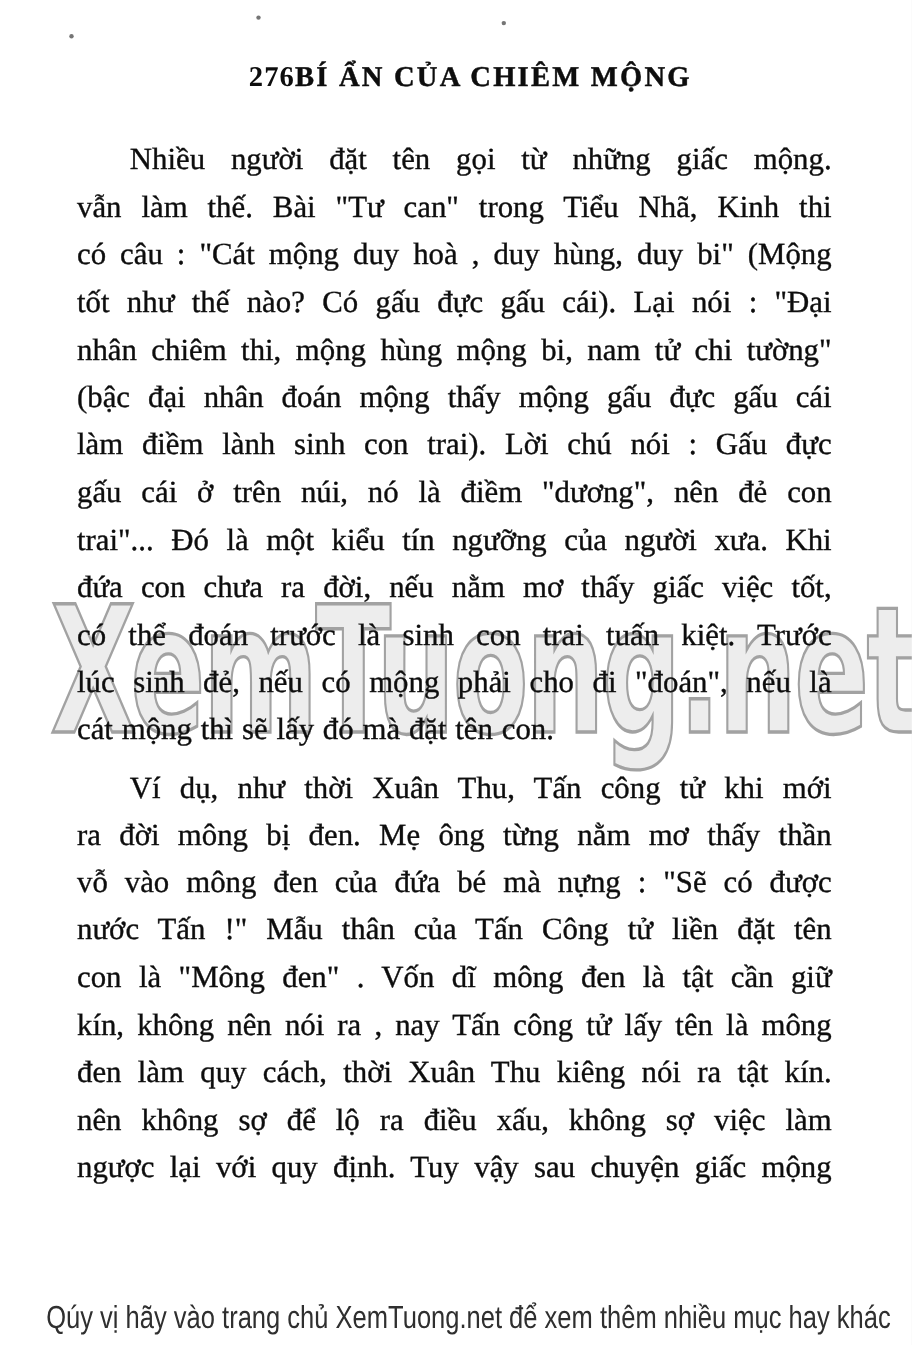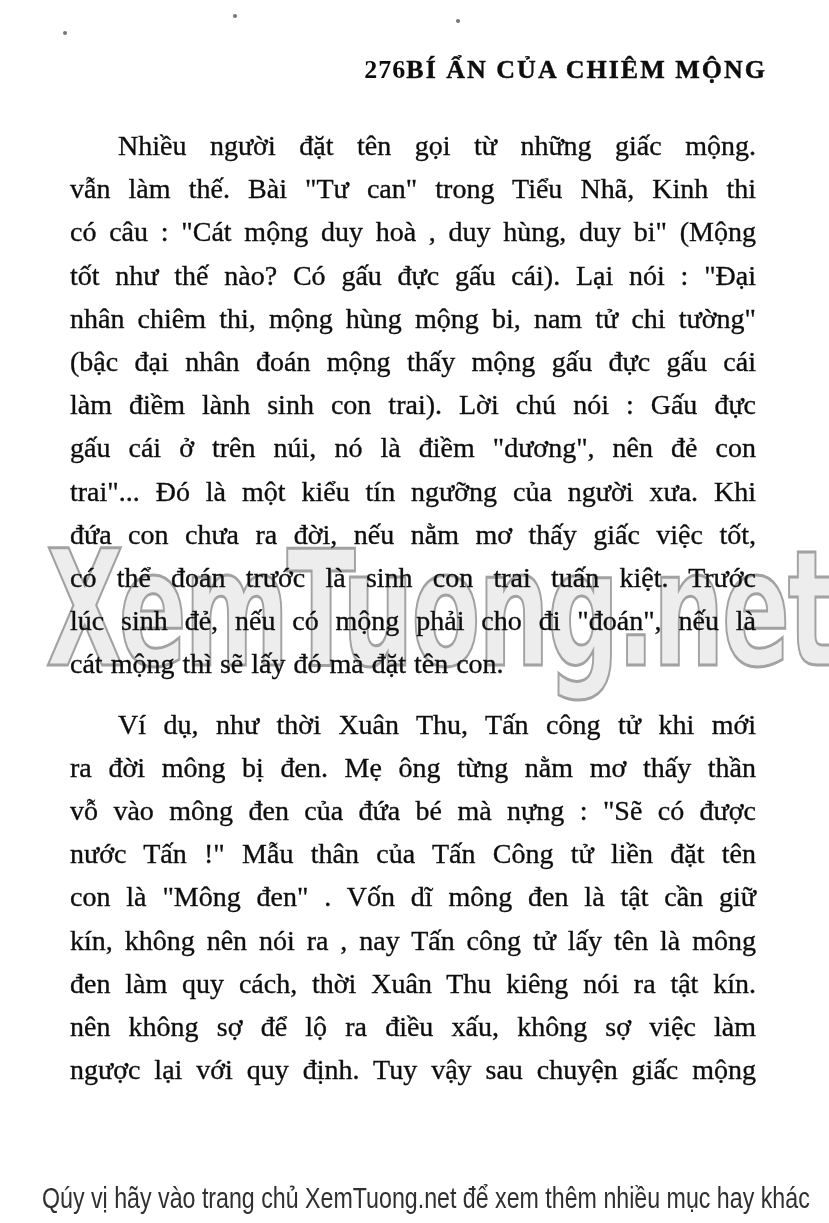--- a/index.html
+++ b/index.html
@@ -7,42 +7,42 @@
     position:relative;
     width:829px; height:1223px;
     margin:0 auto;
     background:#ffffff;
     overflow:hidden;
     font-family:"Liberation Serif", serif;
     color:#0d0d0d;
   }
   .header {
     position:absolute; top:55px; left:88px; right:62px;
-    display:flex; justify-content:flex-end; align-items:baseline;
+    display:flex; justify-content:center; align-items:baseline;
   }
   .page-num {
     font-size:26px; font-weight:bold; letter-spacing:1px;
   }
   .header-title {
     font-size:26px; font-weight:bold; letter-spacing:2px;
     -webkit-text-stroke:0.4px #111;
   }
   .body-text {
     position:absolute; top:124px; left:70px; width:686px;
     z-index:2;
   }
   .line {
     font-size:28px; line-height:43.2px;
     text-align:justify; text-align-last:justify;
     -webkit-text-stroke:0.35px #151515;
     word-spacing:1px;
   }
   .line.indent { text-indent:48px; }
   .line.para-end { text-align-last:left; }
-  .para + .para { margin-top:17px; }
+  .para + .para { margin-top:9px; }
   .watermark {
     position:absolute; top:530px; left:46px;
     z-index:1;
     font-family:"DejaVu Sans", sans-serif;
     font-weight:bold;
     font-size:160px; line-height:1;
     letter-spacing:-4px;
     color:#ececec;
     -webkit-text-stroke:3px #9b9b9b;
     transform:scaleX(0.63);

